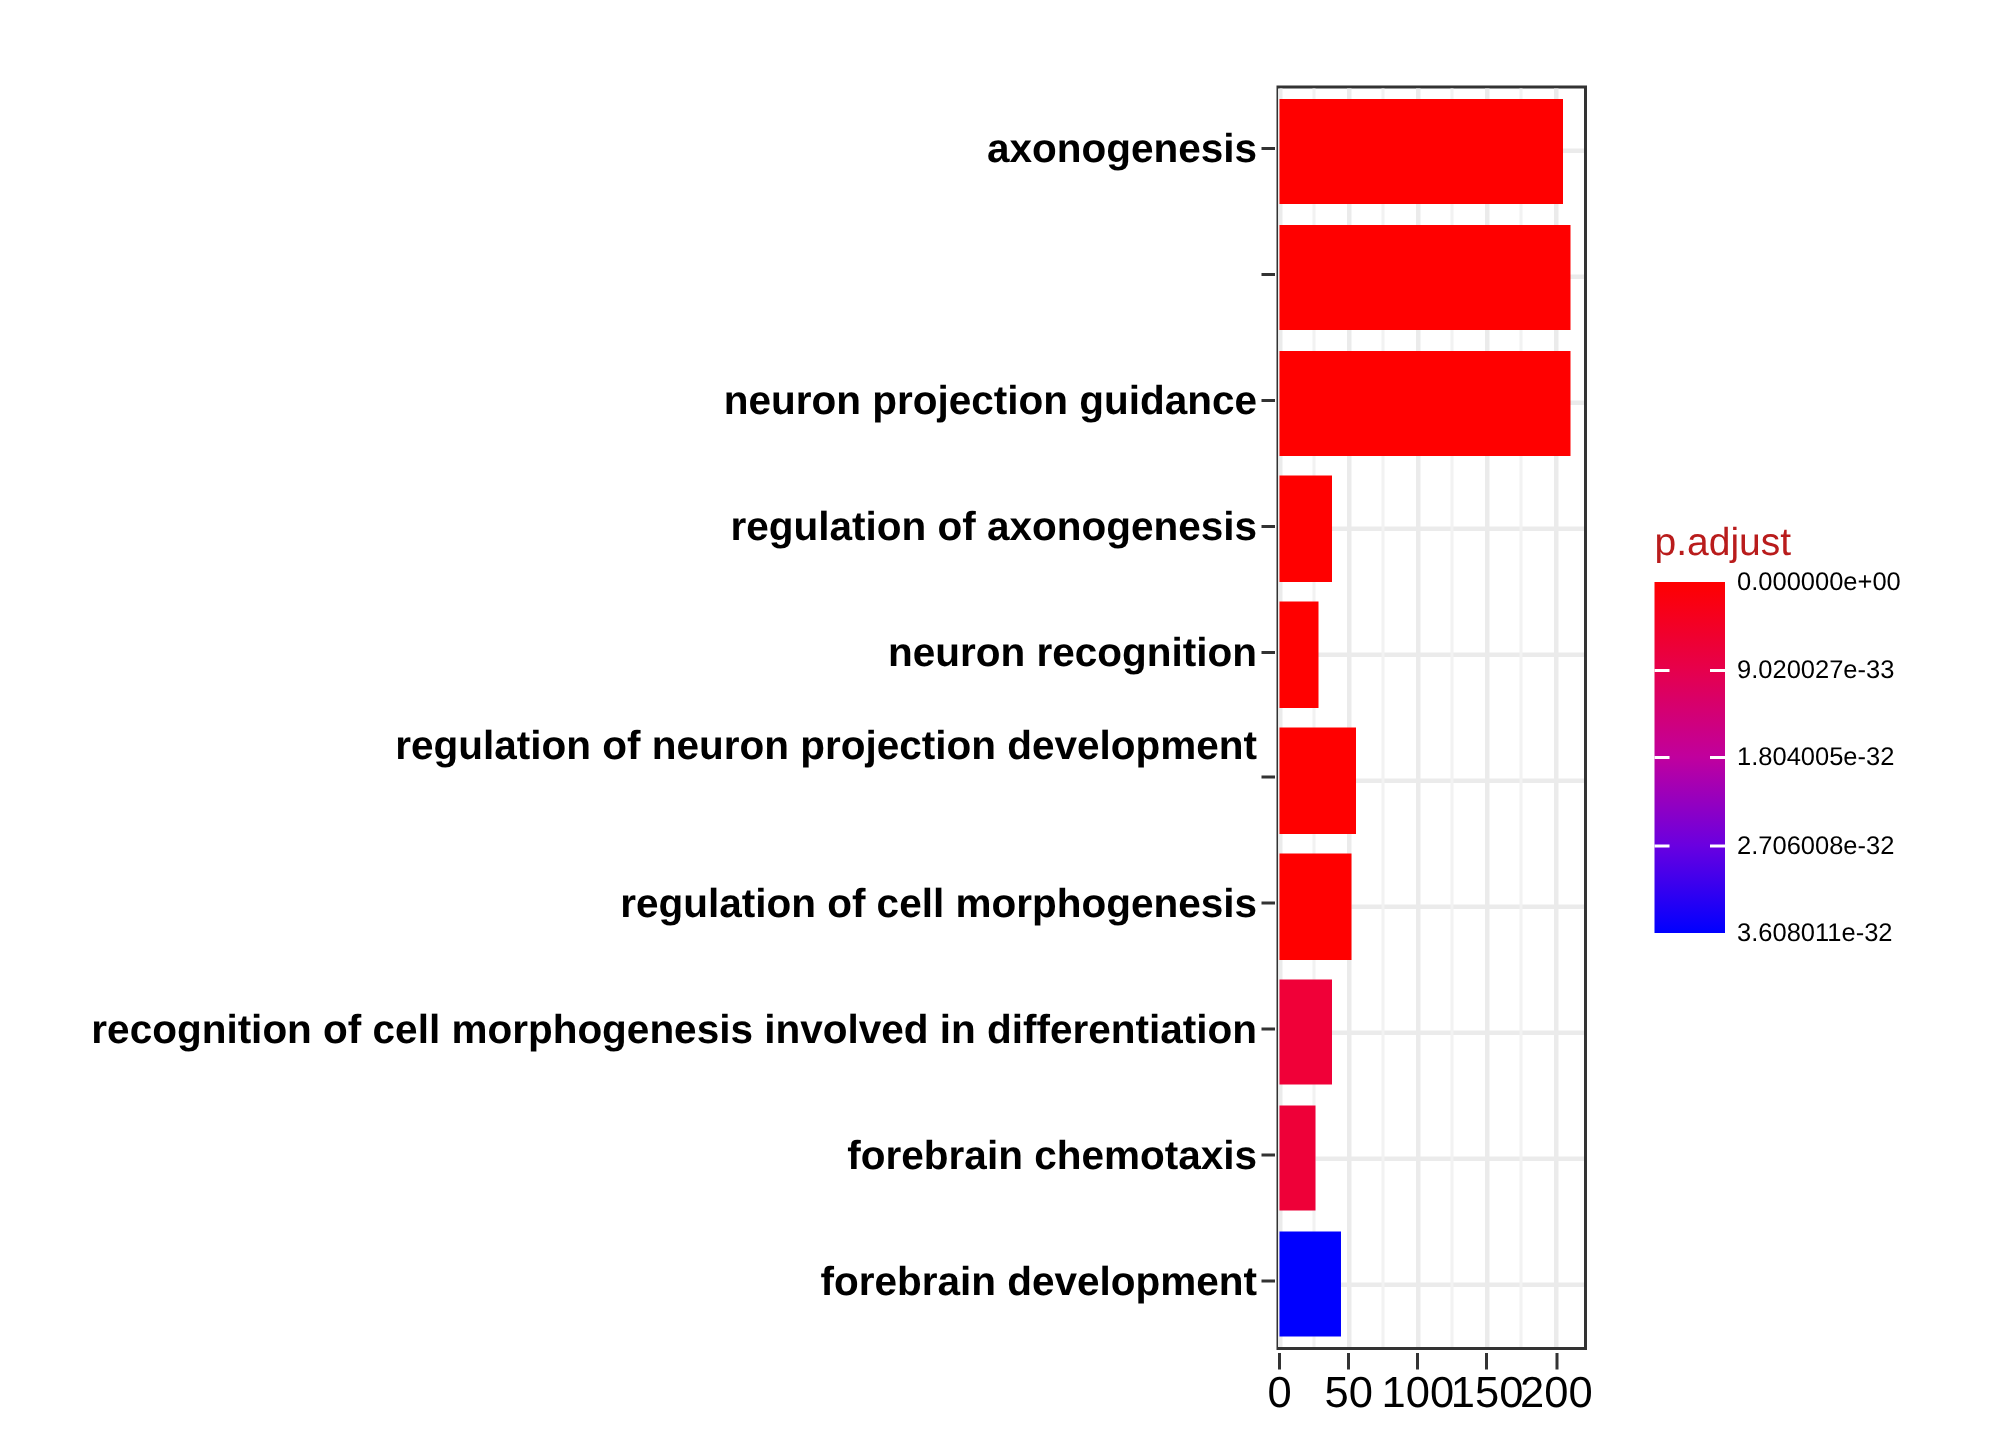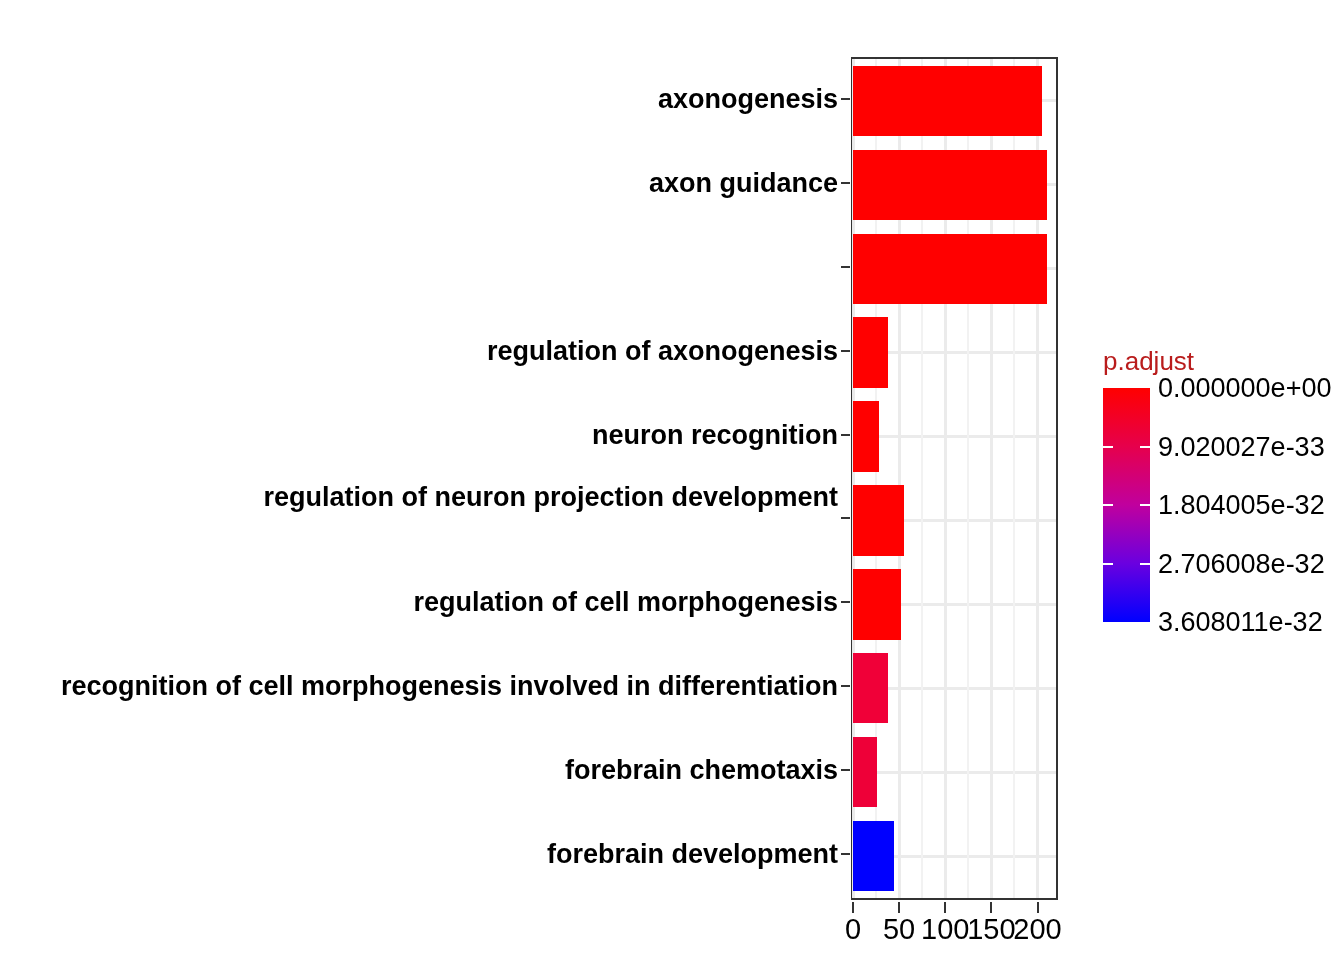--- a/index.html
+++ b/index.html
@@ -140,36 +140,36 @@
   .legend-bar-tick {
     position: absolute;
     height: 2px;
     background: #FFFFFF;
   }
   .legend-bar-tick.left  { left: 3px;  width: 10px; }
   .legend-bar-tick.right { left: 40px; width: 10px; }
   .legend-key-label {
     position: absolute;
     left: 58px;
-    font-size: 27px;
+    font-size: 17px;
     line-height: 26px;
     white-space: nowrap;
     color: #000000;
   }
 </style>
 </head>
 <body>
 
 <div id="plot-root">
 
   <div id="y-axis-labels">
       <div class="y-label" style="top: 30.95px;">axonogenesis</div>
       <div class="y-tick" style="top: 42.95px;"></div>
-      <div class="y-label" style="top: 114.85px;">axon guidance</div>
       <div class="y-tick" style="top: 126.85px;"></div>
+      <div class="y-label" style="top: 198.75px;">neuron projection guidance</div>
       <div class="y-tick" style="top: 210.75px;"></div>
       <div class="y-label" style="top: 282.65px;">regulation of axonogenesis</div>
       <div class="y-tick" style="top: 294.65px;"></div>
       <div class="y-label" style="top: 366.55px; margin-left: 40px;">neuron recognition</div>
       <div class="y-tick" style="top: 378.55px;"></div>
       <div class="y-label" style="top: 429px;">regulation of neuron projection development</div>
       <div class="y-tick" style="top: 462.45px;"></div>
       <div class="y-label" style="top: 534.35px;">regulation of cell morphogenesis</div>
       <div class="y-tick" style="top: 546.35px;"></div>
       <div class="y-label" style="top: 618.25px;">recognition of cell morphogenesis involved in differentiation</div>

